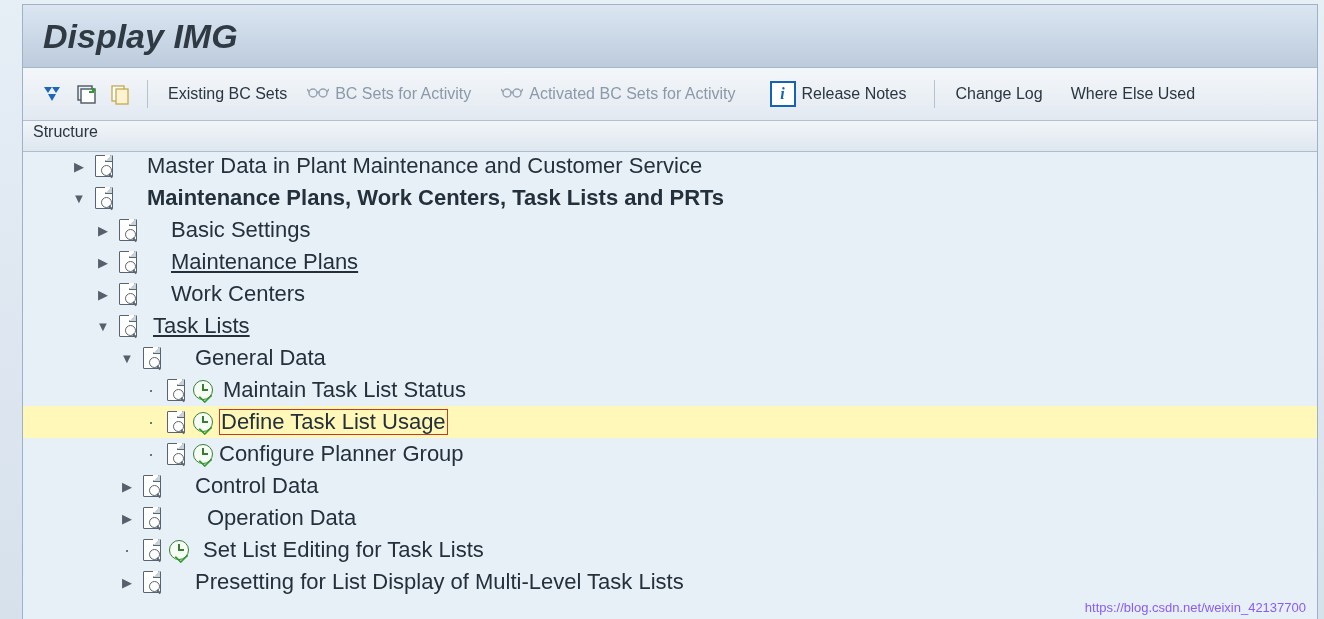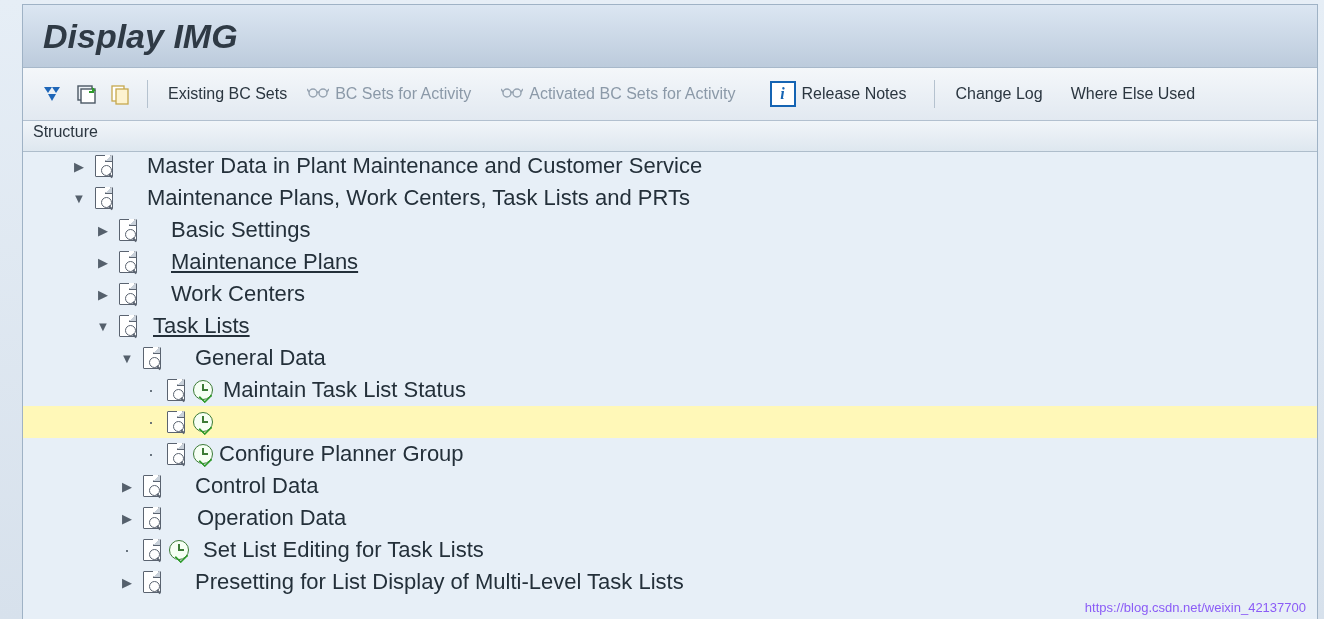--- a/index.html
+++ b/index.html
@@ -115,21 +115,21 @@
       <span class="lbl" style="margin-left:30px;">Master Data in Plant Maintenance and Customer Service</span>
     </div>
 
     <div class="row">
       <span class="ind" style="width:48px"></span>
       <span class="twisty">▼</span>
       <span class="doc-ic">
           <span class="fold"></span>
           <span class="gls"></span>
         </span>
-      <span class="lbl" style="margin-left:30px;">Maintenance Plans, Work Centers, Task Lists and PRTs</span>
+      <span class="lbl" style="margin-left:30px;font-weight:bold;">Maintenance Plans, Work Centers, Task Lists and PRTs</span>
     </div>
 
     <div class="row">
       <span class="ind" style="width:72px"></span>
       <span class="twisty">▶</span>
       <span class="doc-ic">
           <span class="fold"></span>
           <span class="gls"></span>
         </span>
       <span class="lbl" style="margin-left:30px;">Basic Settings</span>
@@ -193,20 +193,21 @@
       <span class="ind" style="width:120px"></span>
       <span class="twisty leaf">·</span>
       <span class="doc-ic">
           <span class="fold"></span>
           <span class="gls"></span>
         </span>
       <span class="clock-ic">
           <span class="h"></span>
           <span class="m"></span>
         </span>
+      <span class="lbl" style="margin-left:4px;">Define Task List Usage</span>
     </div>
 
     <div class="row">
       <span class="ind" style="width:120px"></span>
       <span class="twisty leaf">·</span>
       <span class="doc-ic">
           <span class="fold"></span>
           <span class="gls"></span>
         </span>
       <span class="clock-ic">
@@ -226,21 +227,21 @@
       <span class="lbl" style="margin-left:30px;">Control Data</span>
     </div>
 
     <div class="row">
       <span class="ind" style="width:96px"></span>
       <span class="twisty">▶</span>
       <span class="doc-ic">
           <span class="fold"></span>
           <span class="gls"></span>
         </span>
-      <span class="lbl" style="margin-left:32px;">Operation Data</span>
+      <span class="lbl" style="margin-left:42px;">Operation Data</span>
     </div>
 
     <div class="row">
       <span class="ind" style="width:96px"></span>
       <span class="twisty leaf">·</span>
       <span class="doc-ic">
           <span class="fold"></span>
           <span class="gls"></span>
         </span>
       <span class="clock-ic">

